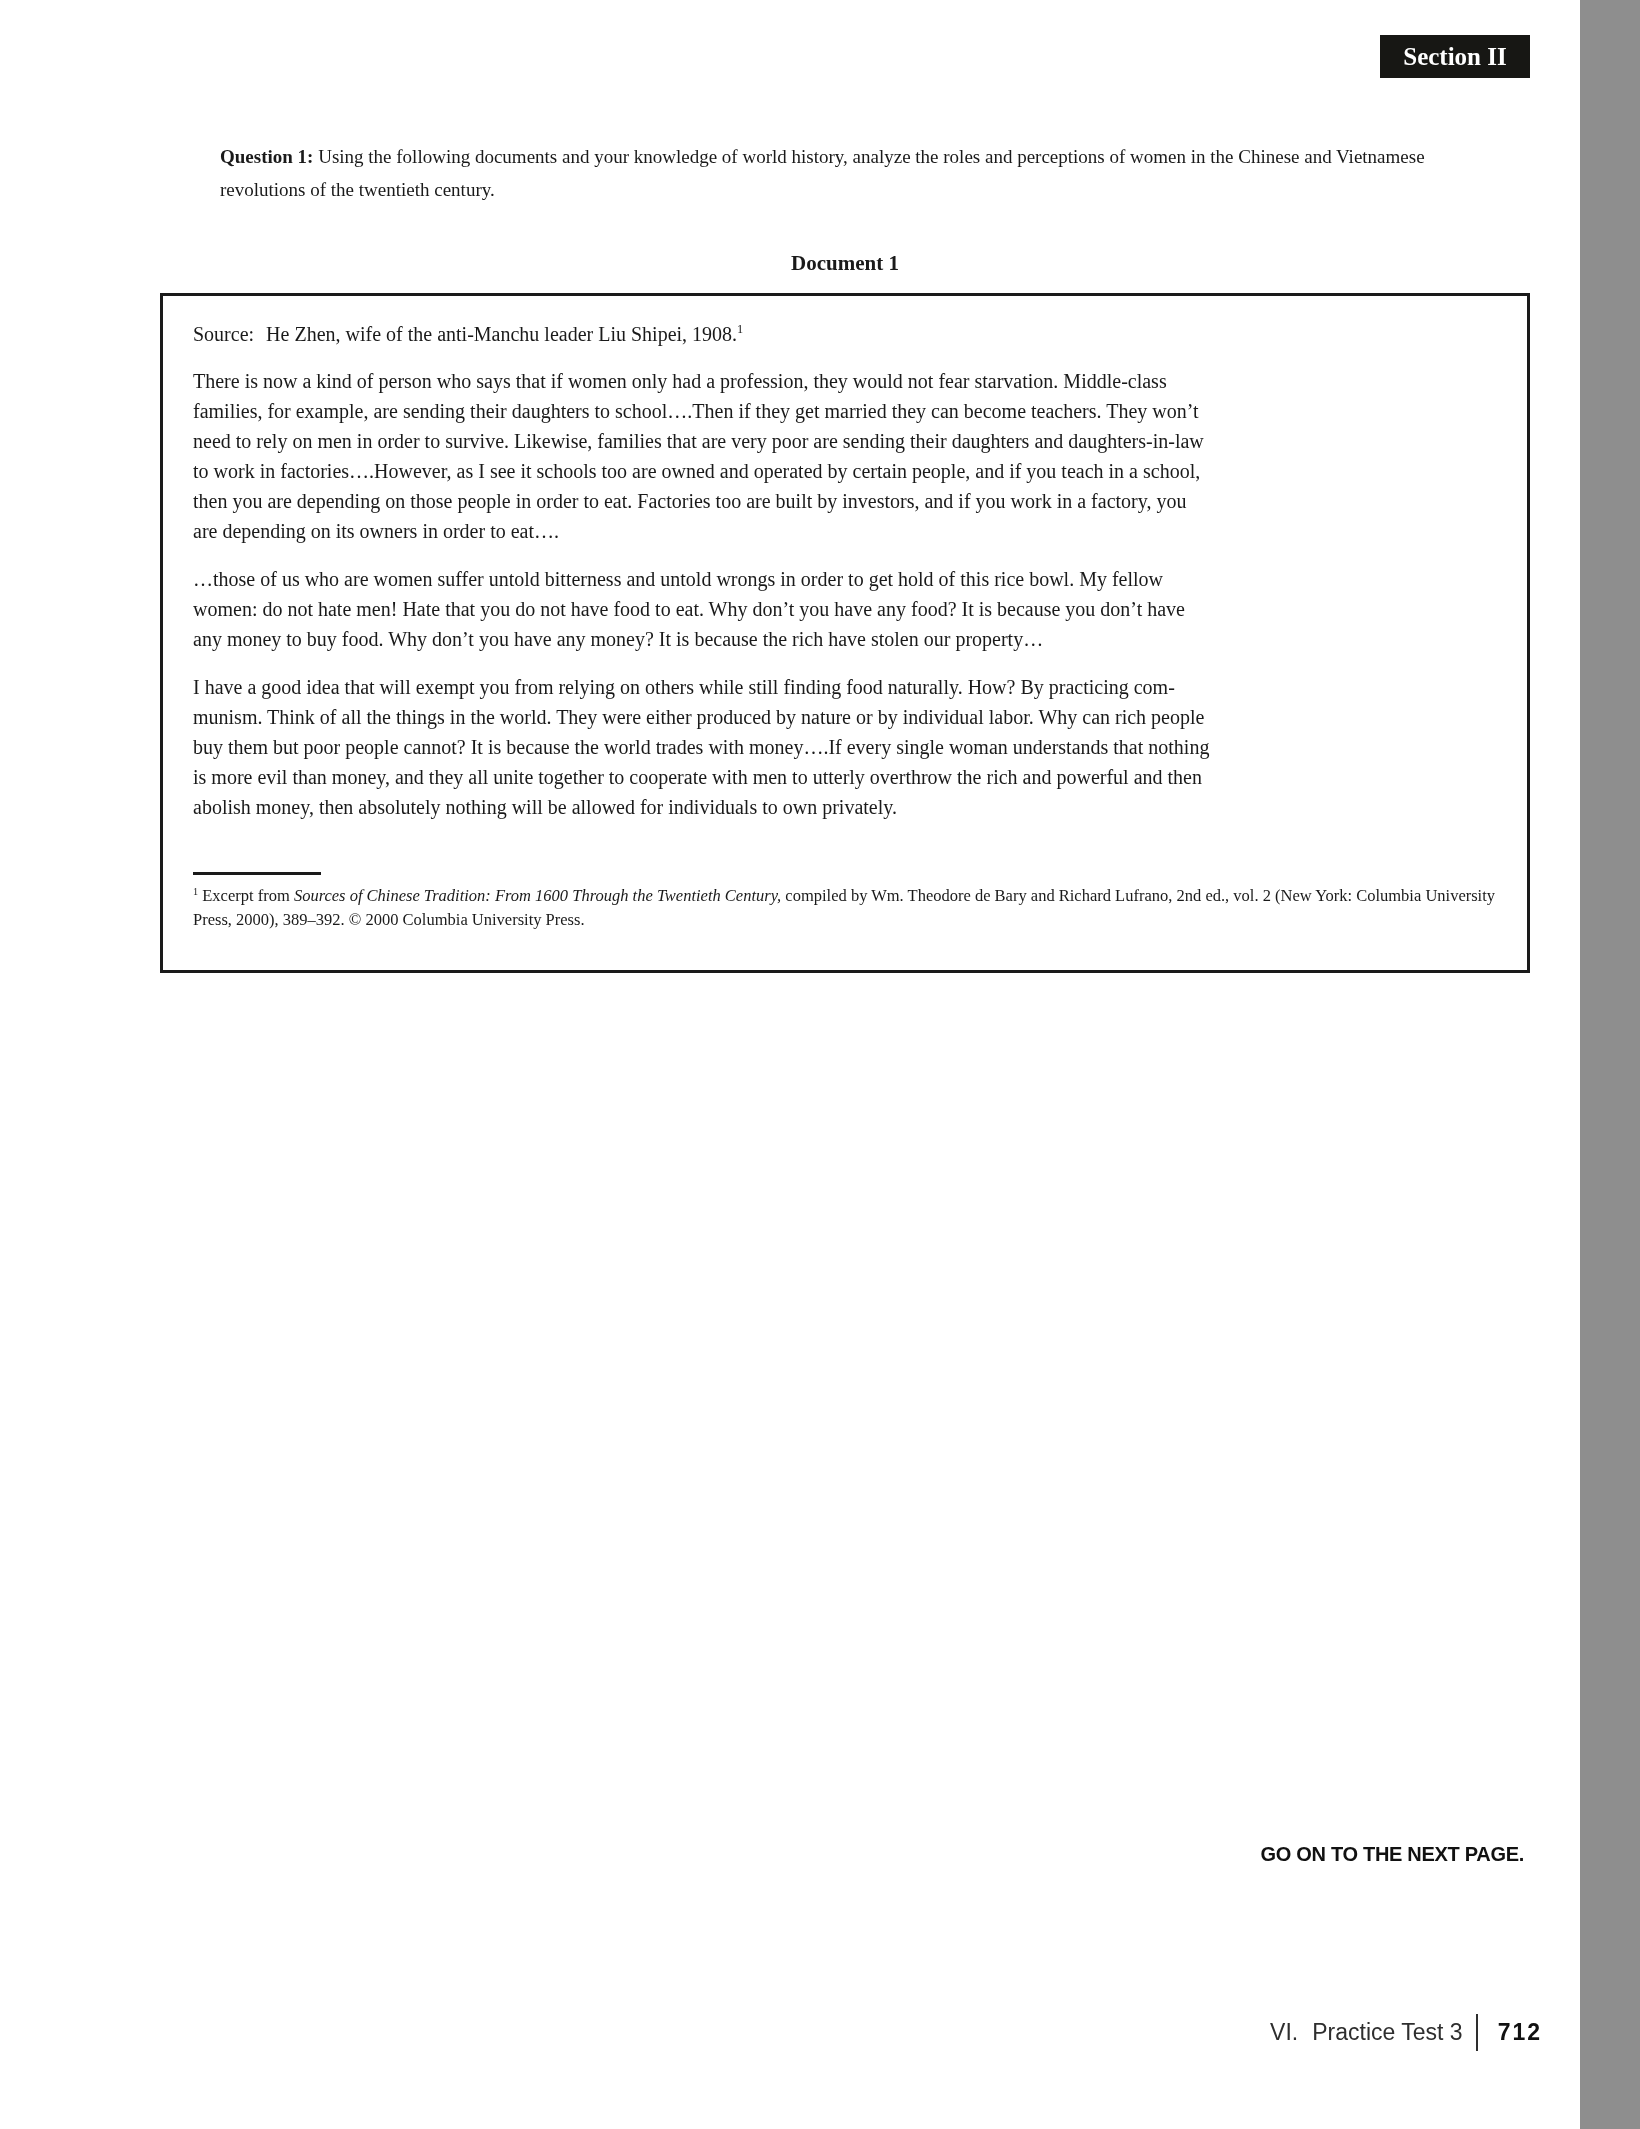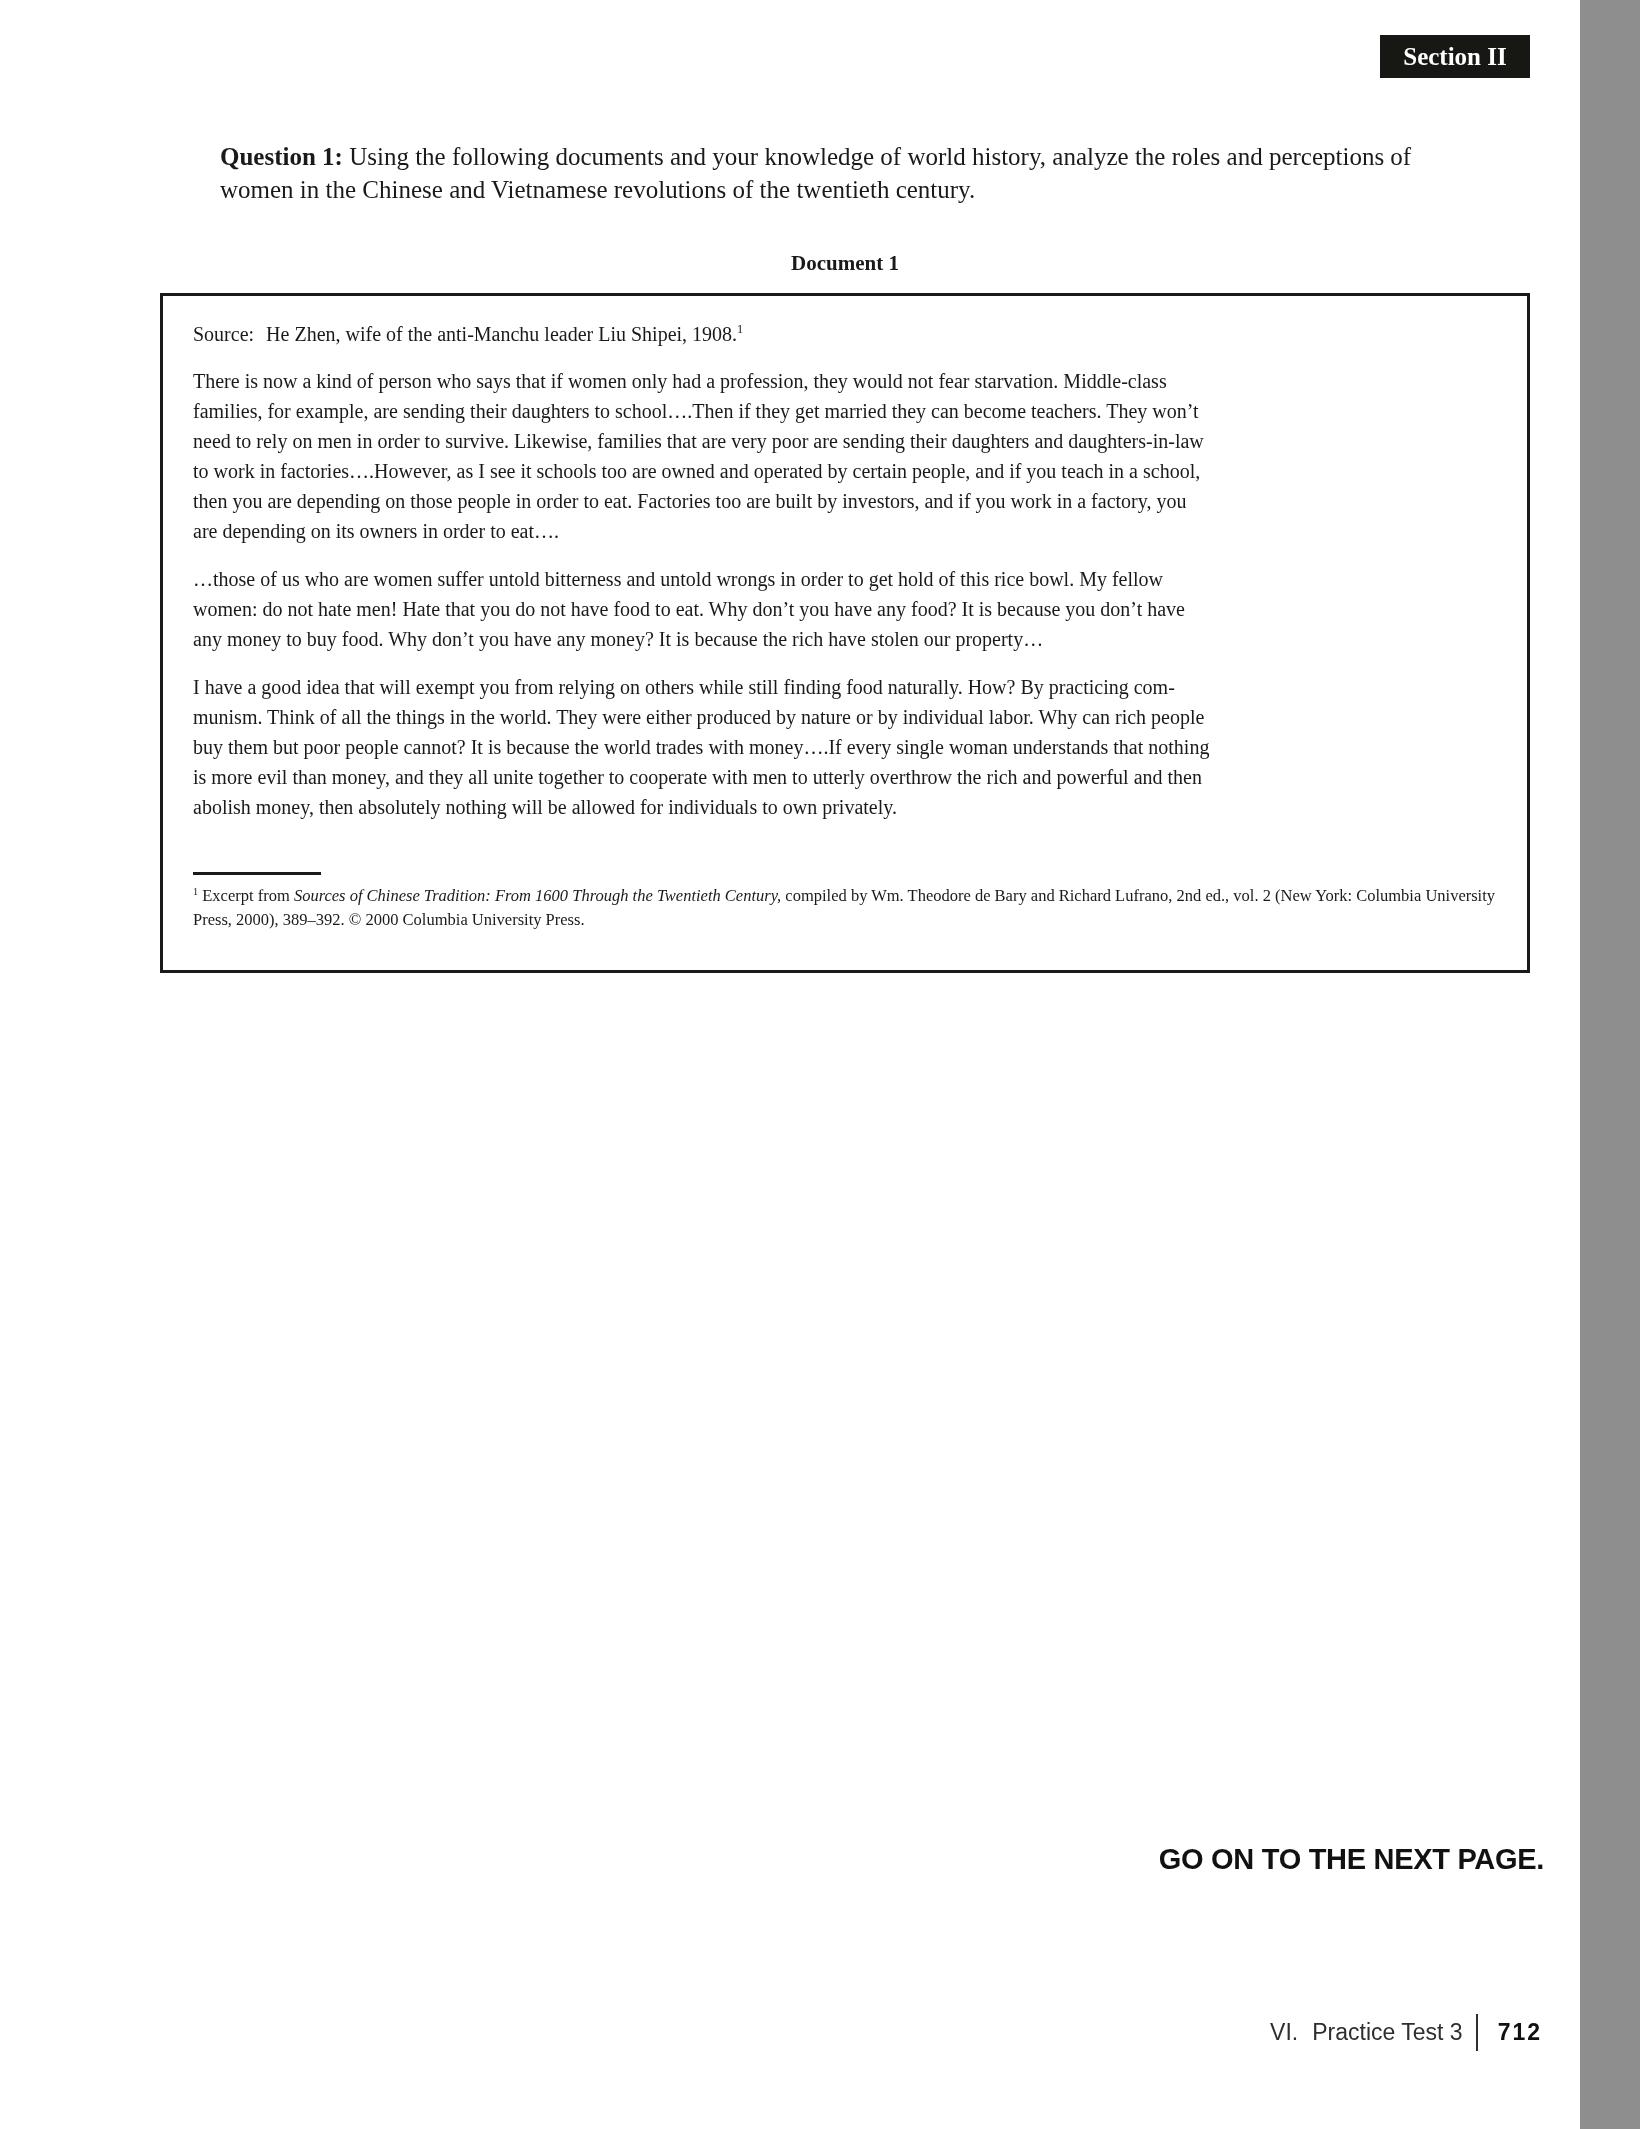--- a/index.html
+++ b/index.html
@@ -28,21 +28,21 @@
   .section-badge span {
     color: #ffffff;
     font-weight: bold;
     font-size: 25px;
     font-family: "Liberation Serif", serif;
   }
   .question {
     position: absolute;
     left: 220px; top: 140px;
     width: 1225px;
-    font-size: 25px;
+    font-size: 19px;
     line-height: 33px;
   }
   .question .q-label { font-weight: bold; }
   .doc-heading {
     position: absolute;
     left: 160px; top: 251px;
     width: 1370px;
     text-align: center;
     font-weight: bold;
     font-size: 21px;
@@ -76,24 +76,24 @@
     margin: 50px 0 9px 0;
   }
   .footnote {
     font-size: 16.5px;
     line-height: 24px;
   }
   .footnote .fn-title { font-style: italic; margin-top: 26px; }
   .go-on {
     position: absolute;
     top: 1843px;
-    right: 96px;
+    right: 116px;
     font-family: "Liberation Sans", sans-serif;
     font-weight: bold;
-    font-size: 29px;
+    font-size: 20px;
     letter-spacing: -0.3px;
     color: #111111;
   }
   .footer {
     position: absolute;
     top: 2014px;
     right: 98px;
     display: flex;
     align-items: center;
     font-family: Liberation Sans, sans-serif;

